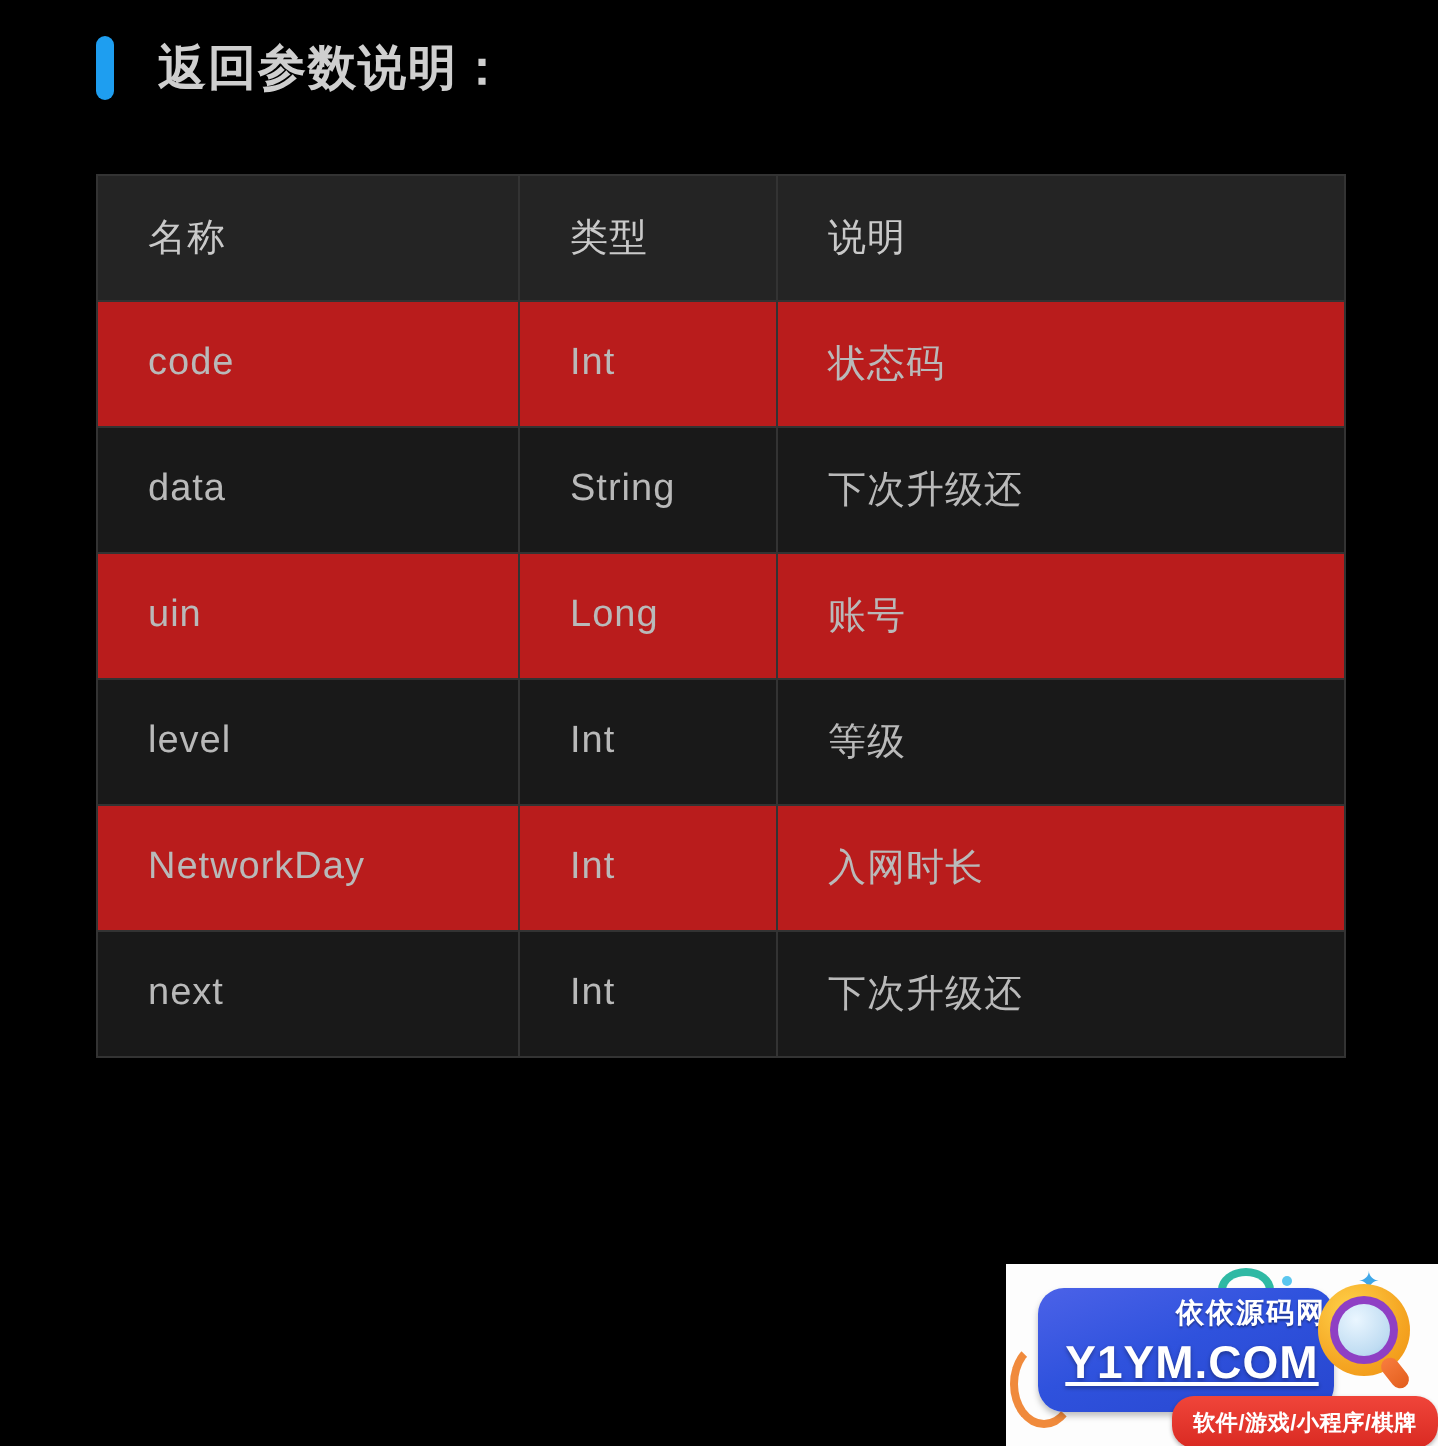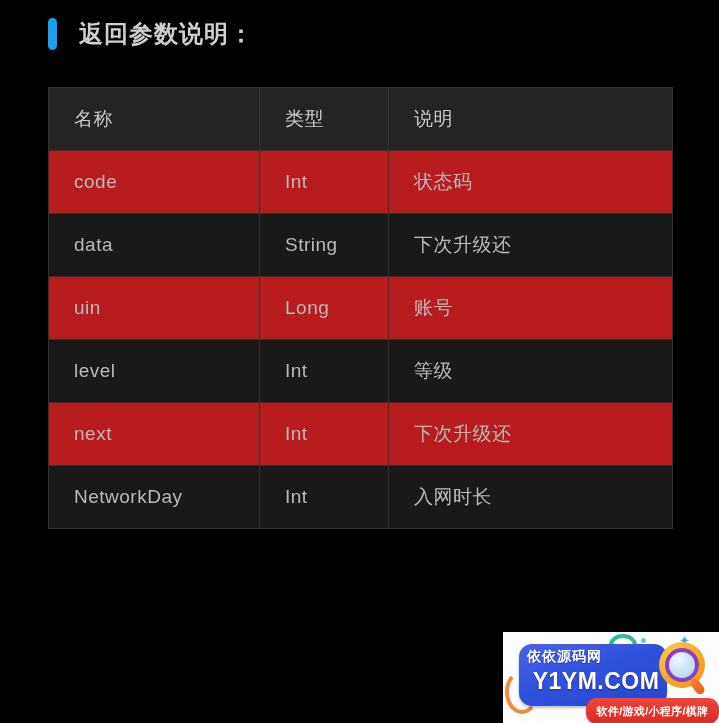--- a/index.html
+++ b/index.html
@@ -104,34 +104,35 @@
   }
   .wm-cn {
     position: absolute;
     left: 24px;
     top: 16px;
     width: 136px;
     color: #ffffff;
     font-size: 14px;
     font-weight: bold;
     letter-spacing: 1px;
-    text-align: left;
+    text-align: right;
     text-shadow: 0 1px 1px rgba(0,0,0,0.35);
   }
   .wm-en {
     position: absolute;
     left: 18px;
     top: 36px;
     width: 150px;
     color: #ffffff;
     font-size: 23px;
     font-weight: bold;
     letter-spacing: 0.5px;
     text-align: center;
     text-shadow: 0 1px 2px rgba(0,0,0,0.35);
+    text-decoration: underline;
   }
   .wm-badge {
     position: absolute;
     left: 83px;
     top: 66px;
     width: 133px;
     height: 26px;
     border-radius: 11px;
     background: linear-gradient(180deg, #f0453a 0%, #d92a22 100%);
     color: #ffffff;
@@ -250,28 +251,28 @@
         <td>uin</td>
         <td>Long</td>
         <td>账号</td>
       </tr>
       <tr>
         <td>level</td>
         <td>Int</td>
         <td>等级</td>
       </tr>
       <tr>
+        <td>NetworkDay</td>
+        <td>Int</td>
+        <td>入网时长</td>
+      </tr>
+      <tr>
         <td>next</td>
         <td>Int</td>
         <td>下次升级还</td>
-      </tr>
-      <tr>
-        <td>NetworkDay</td>
-        <td>Int</td>
-        <td>入网时长</td>
       </tr>
     </tbody>
   </table>
 </div>
 
 <div class="watermark">
   <span class="wm-curl"></span>
   <span class="wm-leaf"></span>
   <span class="wm-dot"></span>
   <span class="wm-star">✦</span>

